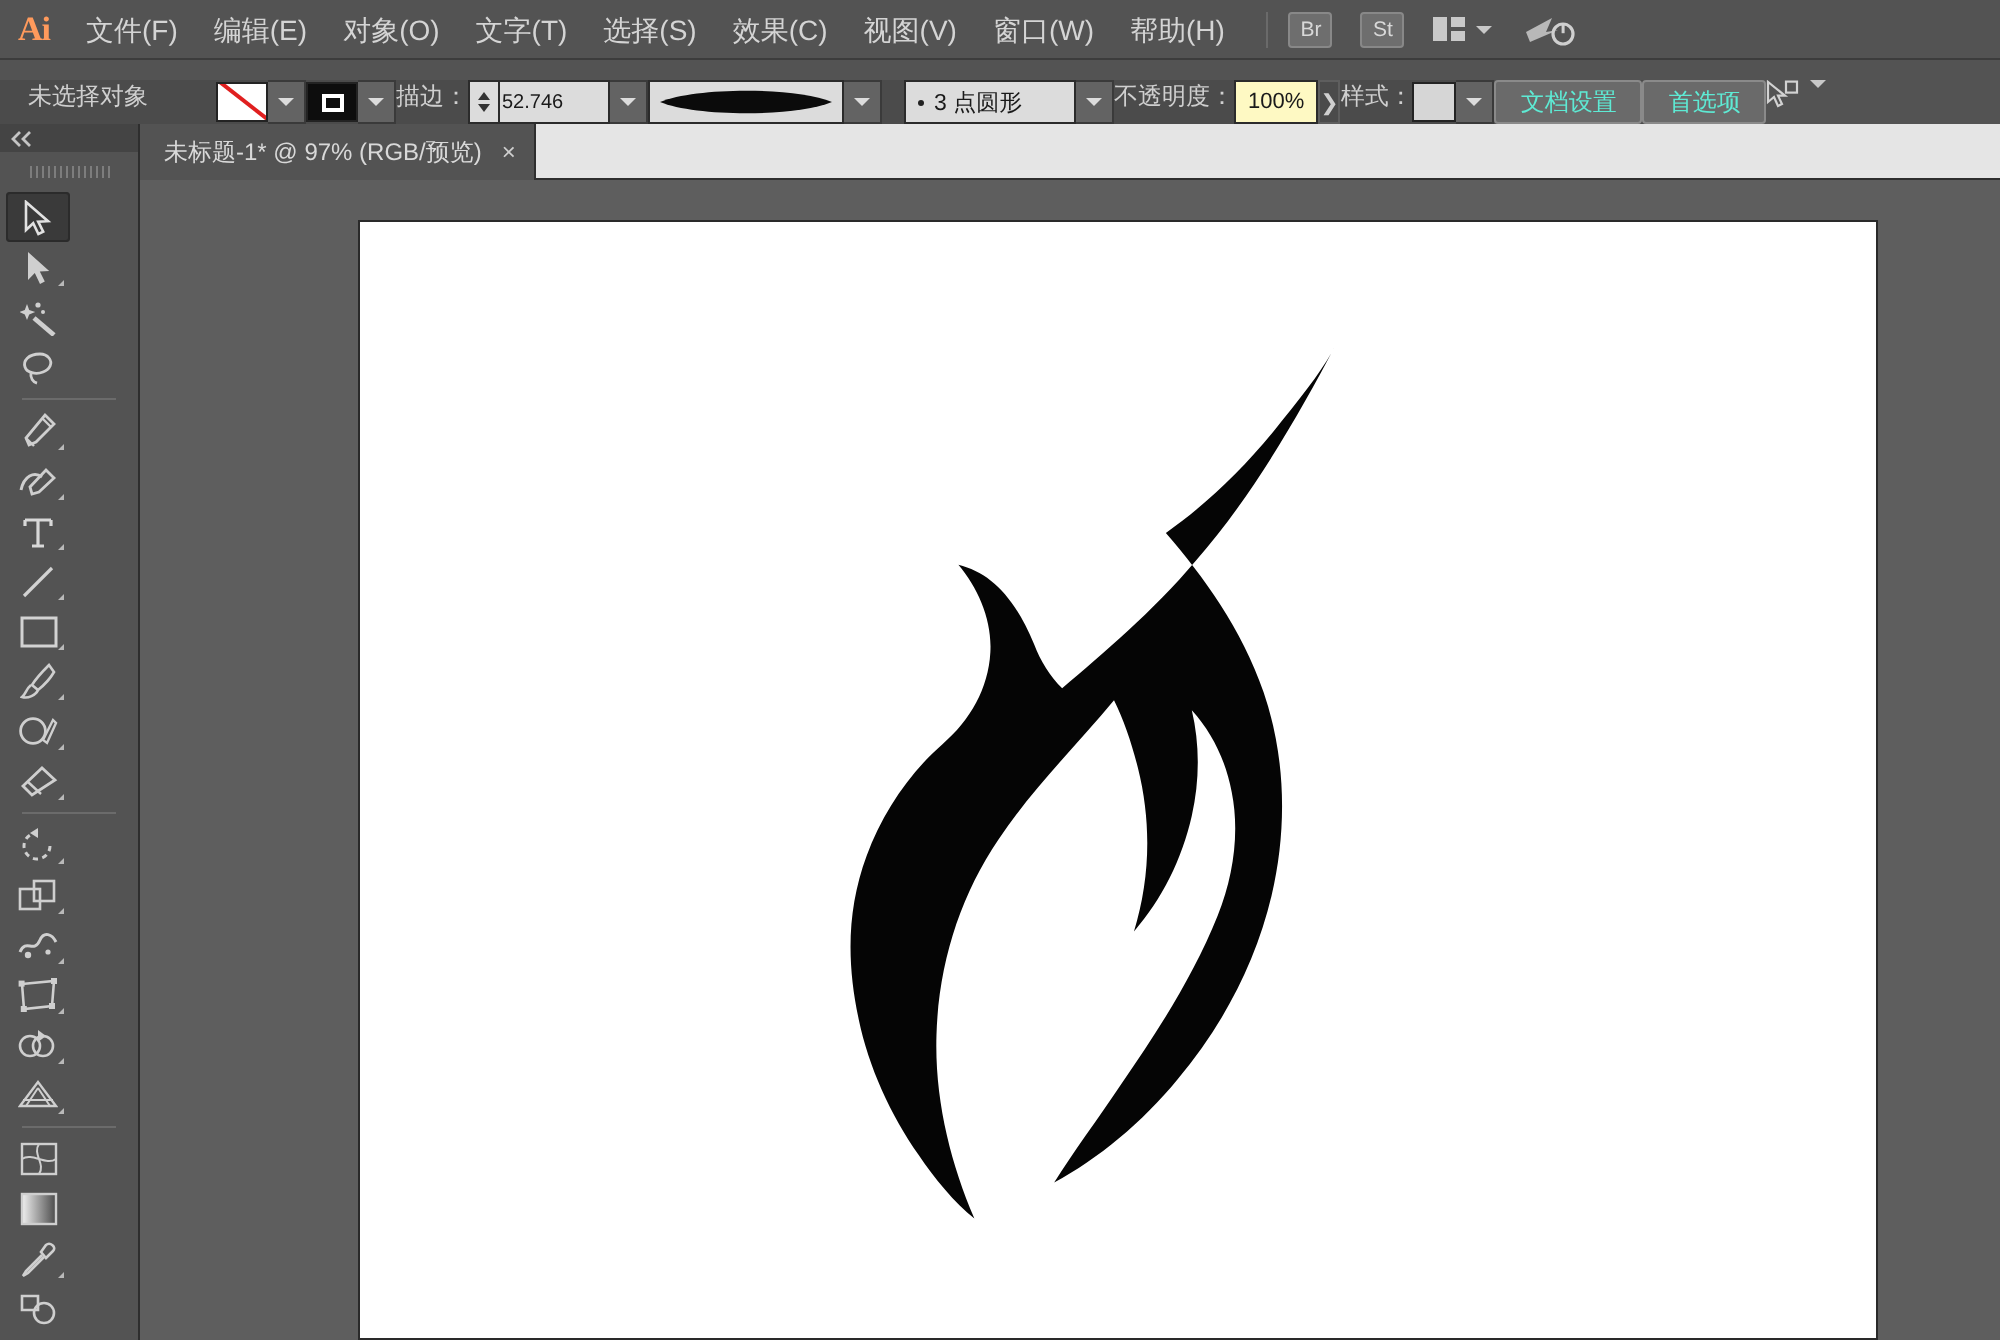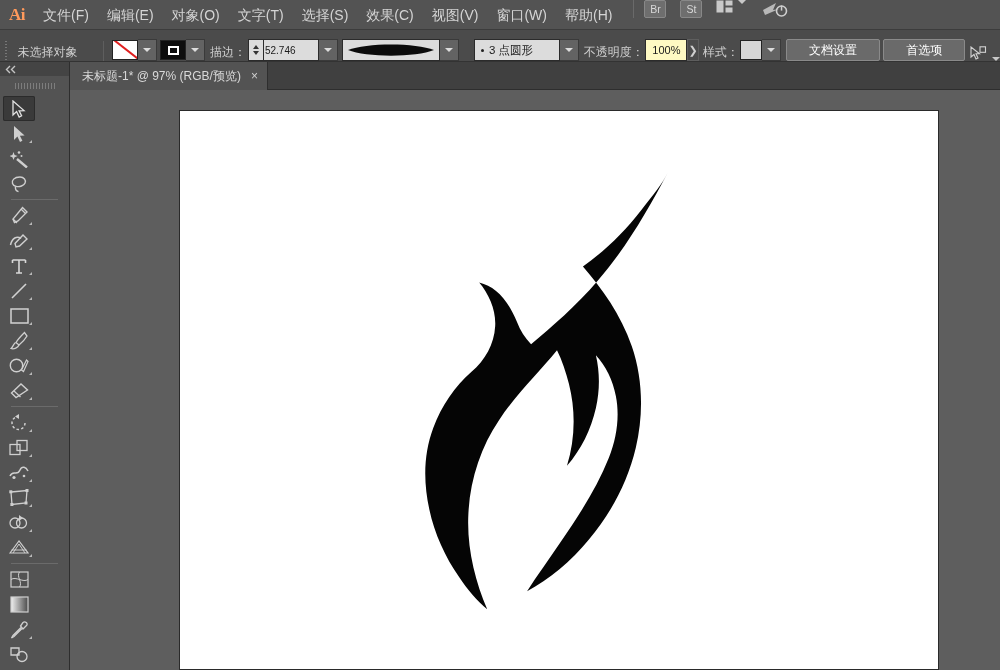--- a/index.html
+++ b/index.html
@@ -9,21 +9,21 @@
     background: #535353;
     font-family: "Liberation Sans", "DejaVu Sans", sans-serif;
     -webkit-font-smoothing: antialiased;
   }
   #app { position: relative; width: 1000px; height: 670px; }
 
   
   .menubar {
     position: absolute; left: 0; top: 0; width: 1000px; height: 30px;
     background: #535353;
-    display: flex; align-items: flex-start;
+    display: flex; align-items: center;
     border-bottom: 1px solid #3c3c3c;
   }
   .ai-logo {
     width: 34px; height: 30px;
     display: flex; align-items: center; justify-content: center;
     color: #ff9a5c; font-size: 17px; font-weight: bold;
     font-family: "Liberation Serif", serif;
     letter-spacing: -0.5px;
   }
   .menu-item {
@@ -44,24 +44,24 @@
   .arrange-ico { margin-right: 3px; display: flex; align-items: center; }
   .chev-sm {
     width: 0; height: 0; border-left: 4px solid transparent;
     border-right: 4px solid transparent; border-top: 4.5px solid #c8c8c8;
     margin-left: 2px;
   }
   .wsicon { margin-left: 16px; display: flex; align-items: center; }
 
   
   .controlbar {
-    position: absolute; left: 0; top: 30px; width: 1000px; height: 32px;
+    position: absolute; left: 0; top: 40px; width: 840px; height: 32px;
     background: #4b4b4b;
     border-bottom: 1px solid #333;
-    display: flex; align-items: flex-end;
+    display: flex; align-items: flex-start;
   }
   .grip-v {
     width: 9px; height: 22px; margin: 0 5px 0 3px;
     background-image: repeating-linear-gradient(to bottom, #777 0 1px, transparent 1px 3px);
     background-size: 5px 3px; background-repeat: repeat-y;
     background-position: 2px 2px;
   }
   .cb-label { color: #cfcfcf; font-size: 12px; white-space: nowrap; }
   .cb-label.link { text-decoration-style: dotted; }
   .cb-sep { width: 1px; height: 20px; background: #5e5e5e; margin: 0 9px; }
@@ -116,31 +116,31 @@
   .opac-field {
     width: 66px; height: 22px; background: #fef9c3; border: 1px solid #2b2b2b;
     color: #1a1a1a; font-size: 11px; display: flex; align-items: center; padding: 0 6px;
   }
   .opac-arrow {
     width: 17px; height: 22px; background: #4b4b4b; color: #d0d0d0;
     display: flex; align-items: center; justify-content: center; font-size: 11px;
     border: 1px solid #5e5e5e;
   }
   .push-btn {
-    height: 22px; padding: 0 22px; background: #6a6a6a;
+    height: 22px; padding: 0 12px; background: #6a6a6a;
     border: 1px solid #8a8a8a; border-radius: 2px;
-    color: #ffffff; font-size: 12px;
+    color: #5eead4; font-size: 12px;
     display: flex; align-items: center; justify-content: center;
     white-space: nowrap;
   }
 
   
   .tabbar {
     position: absolute; left: 0; top: 62px; width: 1000px; height: 28px;
-    background: #404040; border-bottom: 1px solid #2e2e2e;
+    background: #e5e5e5; border-bottom: 1px solid #2e2e2e;
   }
   .doctab {
     position: absolute; left: 70px; top: 0; height: 28px;
     background: #535353;
     display: flex; align-items: center; padding: 0 9px 0 12px; gap: 10px;
     border-right: 1px solid #2e2e2e;
   }
   .doctab .title { color: #d9d9d9; font-size: 12px; white-space: nowrap; }
   .doctab .close { color: #cfcfcf; font-size: 12px; line-height: 1; }
 

